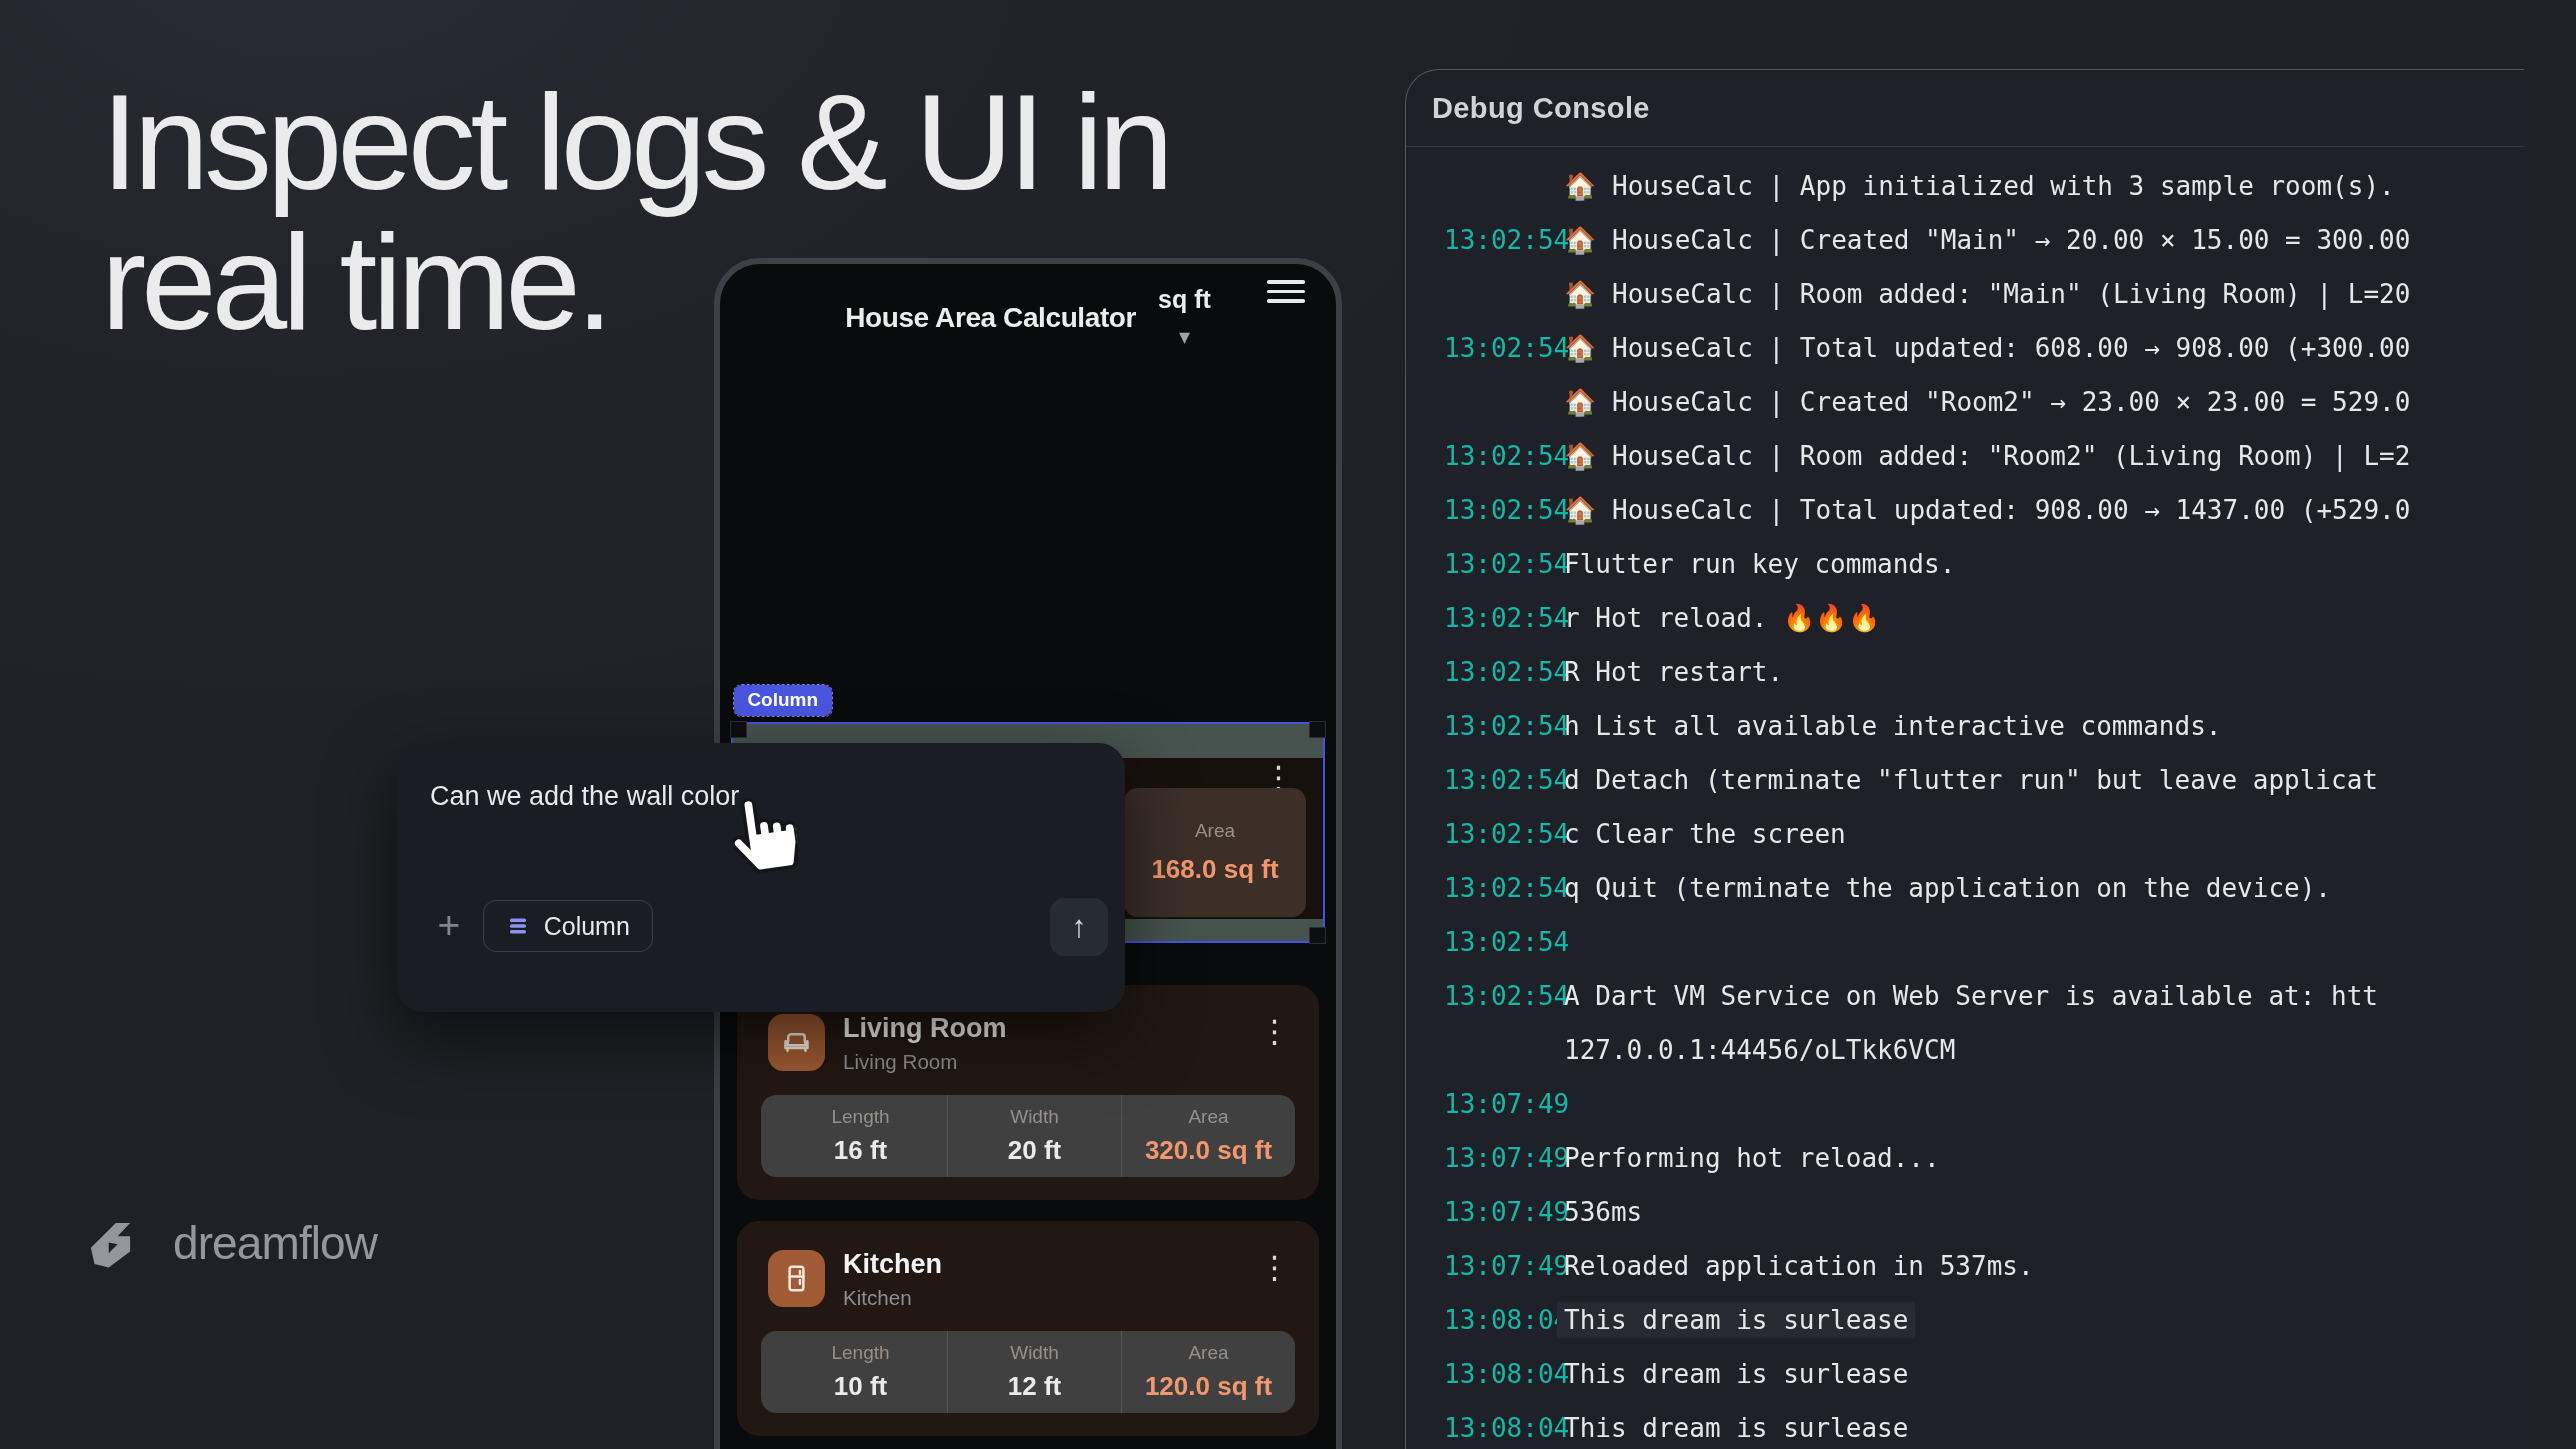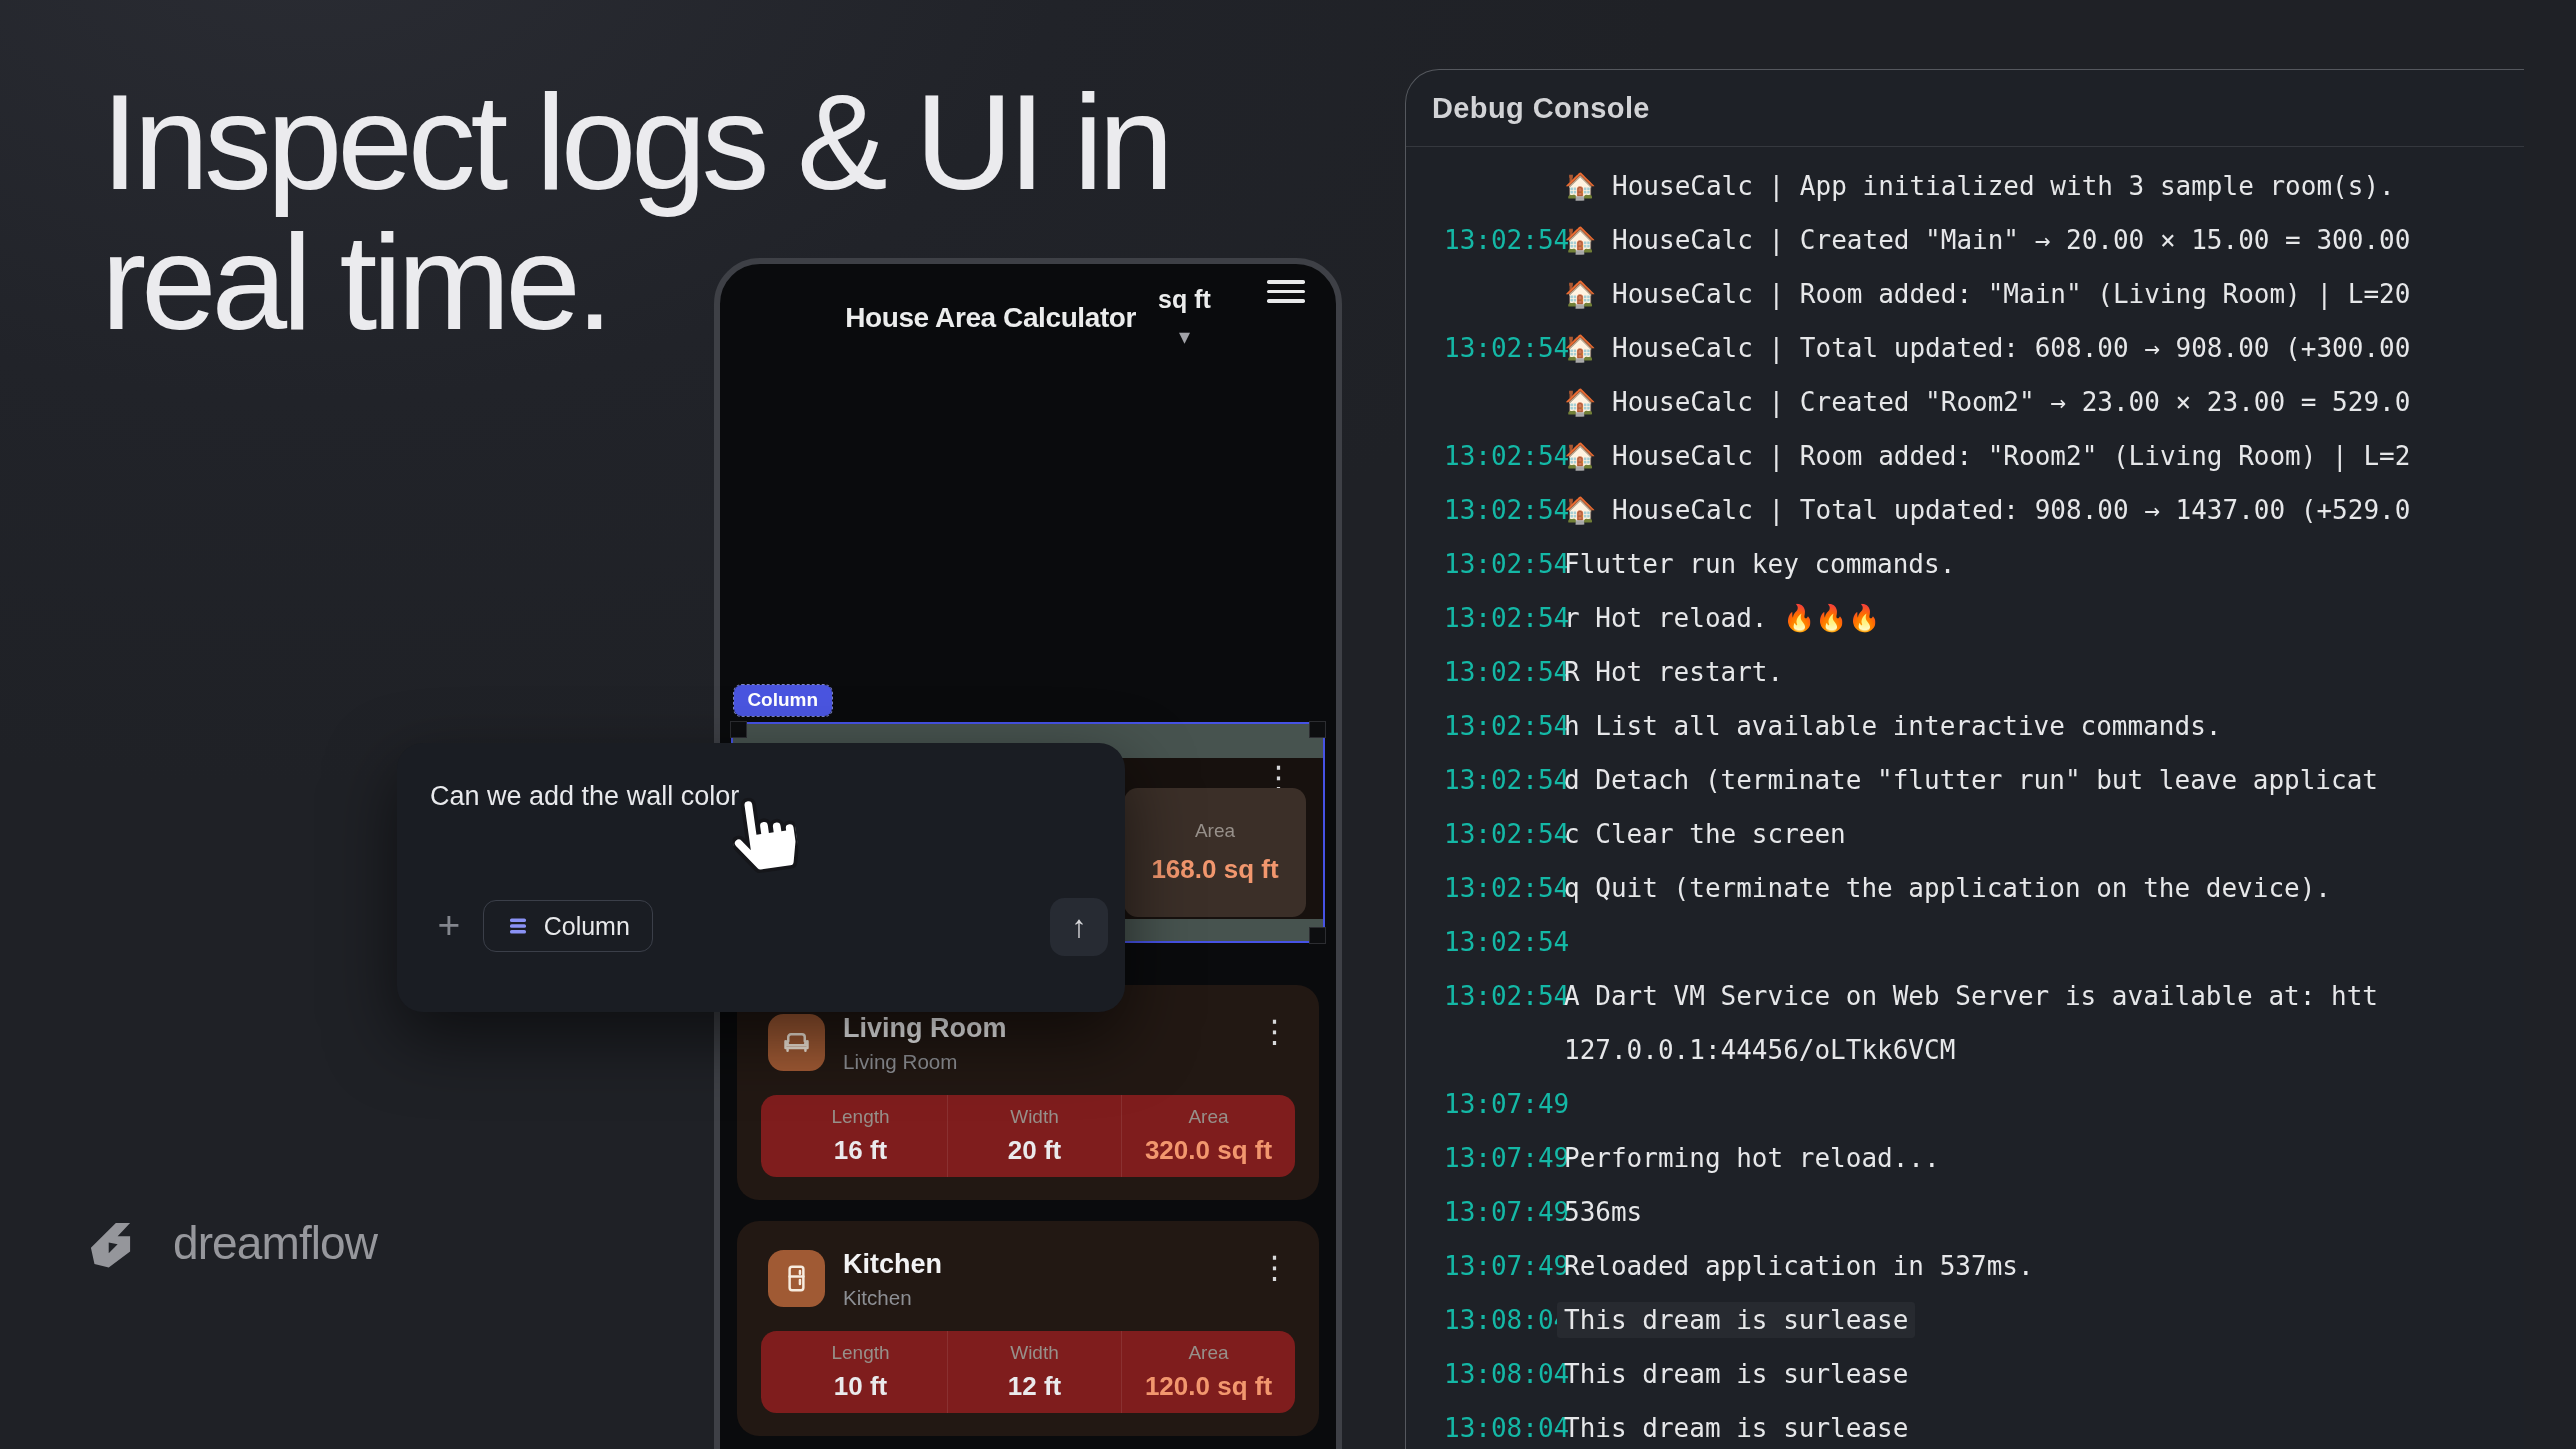--- a/index.html
+++ b/index.html
@@ -61,21 +61,21 @@
   .sel-area-value { font-size:26px; font-weight:700; color:#f2976e; }
 
   
   .room-card { position:absolute; left:17px; right:17px; height:215px; background:#221813; border-radius:22px; }
   .room-icon { position:absolute; left:31px; top:29px; width:57px; height:57px; border-radius:15.5px;
                background:#a05a34; display:flex; align-items:center; justify-content:center; }
   .room-icon svg { width:33px; height:33px; stroke:#f7ecdf; fill:none; stroke-width:1.8; stroke-linecap:round; stroke-linejoin:round; }
   .room-name { position:absolute; left:106px; top:27.5px; font-size:27px; font-weight:700; color:#f3f3f4; }
   .room-type { position:absolute; left:106px; top:65px; font-size:20.6px; color:#8d8f94; }
   .more-btn { position:absolute; right:29px; top:31px; font-size:31px; color:#d8d9db; line-height:1; letter-spacing:0; }
-  .stats-box { position:absolute; left:24px; right:24px; top:110px; height:82px; background:#7f1d1d;
+  .stats-box { position:absolute; left:24px; right:24px; top:110px; height:82px; background:#404040;
                border-radius:15.5px; display:flex;padding-left:13px; }
   .stat { flex:1; display:flex; flex-direction:column; align-items:center; justify-content:center; gap:6.9px; }
   .stat + .stat { border-left:0.9px solid rgba(255,255,255,0.09); }
   .stat-label { font-size:19px; color:#97908a; }
   .stat-value { font-size:26px; font-weight:700; color:#eaeaec; }
   .stat-value.area { color:#f2976e; }
 
   
   .chat { position:absolute; left:397px; top:743px; width:728px; height:269px; background:#1a1d23;
           border-radius:26px; box-shadow:0 26px 69px rgba(0,0,0,0.55); z-index:5; }

